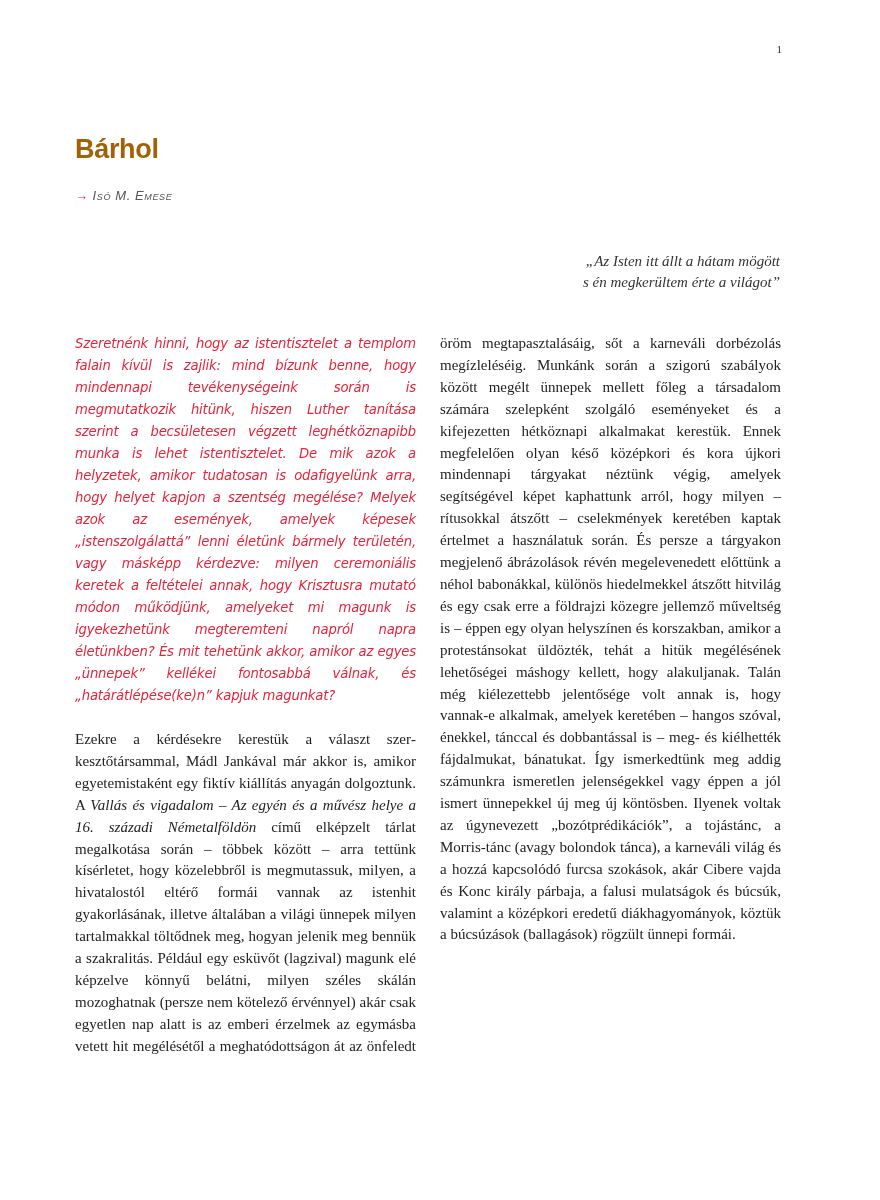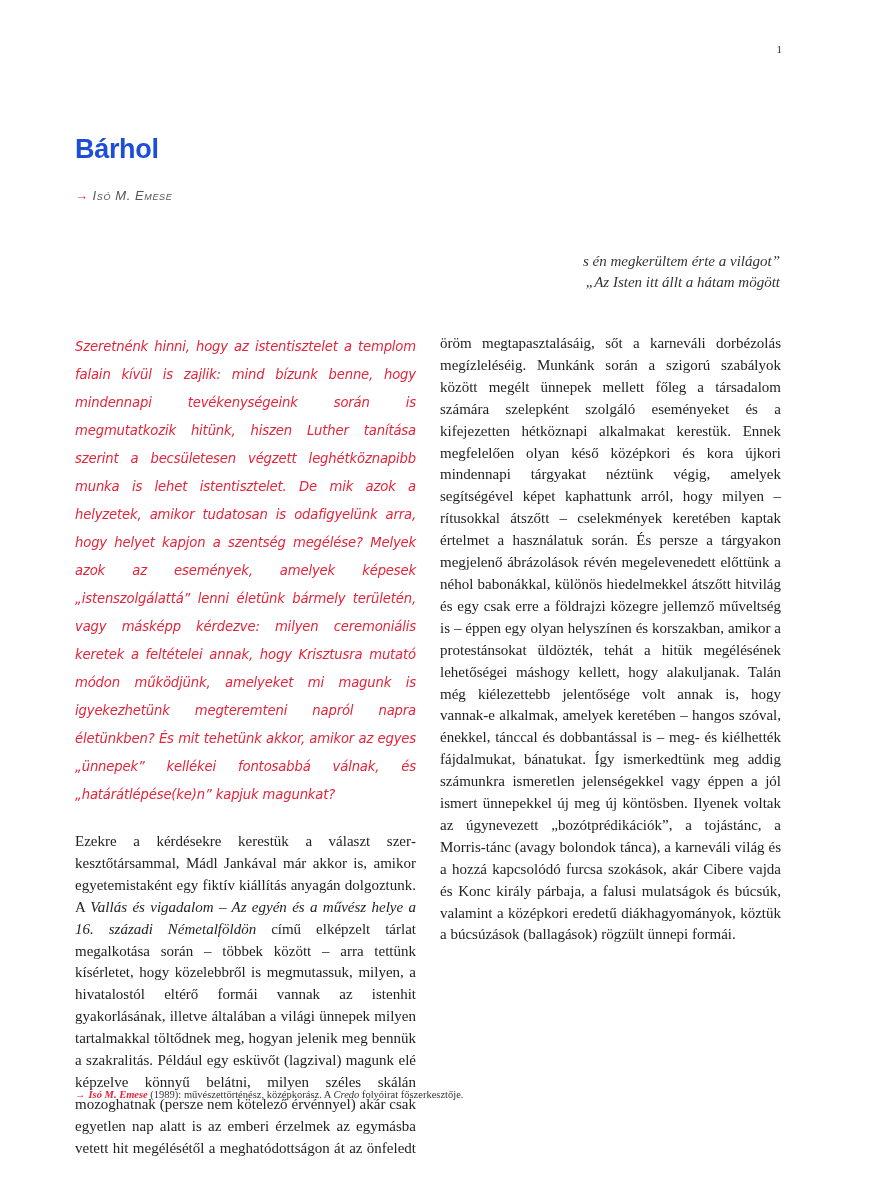--- a/index.html
+++ b/index.html
@@ -5,21 +5,21 @@
   html, body { margin: 0; padding: 0; background: #ffffff; }
   body { width: 880px; height: 1200px; position: relative; overflow: hidden; }
   .page { position: absolute; left: 0; top: 0; width: 880px; height: 1200px; background: #fff; }
   .page-number {
     position: absolute; left: 770px; top: 43px; width: 12px;
     font-family: "Liberation Serif", serif; font-size: 11px; color: #333; text-align: right;
   }
   .title {
     position: absolute; left: 75px; top: 134px; margin: 0;
     font-family: "Liberation Sans", sans-serif; font-weight: bold; font-size: 27px;
-    color: #1d4ed8; letter-spacing: -0.3px;
+    color: #a16207; letter-spacing: -0.3px;
   }
   .byline {
     position: absolute; left: 75px; top: 188px;
     font-family: Liberation Sans, sans-serif; font-style: italic; font-size: 13px; color: #555;
     font-variant: small-caps; letter-spacing: 0.6px;
   }
   .byline .arrow { color: #e5243b; font-style: normal; margin-right: 4px; font-variant: normal; }
   .epigraph {
     position: absolute; left: 470px; top: 251px; width: 310px; text-align: right;
     font-family: "Liberation Serif", serif; font-size: 15px; line-height: 20.5px; color: #333;
@@ -27,21 +27,21 @@
   .epigraph .q { font-style: italic; display: block; }
   .epigraph .attr { display: block; }
   .col {
     position: absolute; width: 341px;
     font-size: 15px; line-height: 21.9px; text-align: justify;
   }
   .col-left { left: 75px; top: 333px; }
   .col-right { left: 440px; top: 333px; }
   .lead {
     font-family: "DejaVu Sans", sans-serif; font-style: italic; font-size: 13.2px;
-    line-height: 28px; color: #e5243b; margin: 0 0 22px 0; letter-spacing: -0.15px;
+    line-height: 22px; color: #e5243b; margin: 0 0 22px 0; letter-spacing: -0.15px;
   }
   .body-p {
     font-family: "Liberation Serif", serif; font-size: 15px; color: #222; margin: 0;
     line-height: 21.9px; hyphens: manual;
   }
   .body-p.indent { text-indent: 22px; }
   .body-p em { }
   .footnote {
     position: absolute; left: 75px; top: 1089px; width: 720px;
     font-family: "Liberation Serif", serif; font-size: 10.5px; color: #333;
@@ -57,30 +57,27 @@
 
   <div class="page-number">1</div>
 
   <h1 class="title">Bárhol</h1>
 
   <div class="byline">
     <span class="arrow">→</span><span>Isó M. Emese</span>
   </div>
 
   <div class="epigraph">
+    <span class="q">„Az Isten itt állt a hátam mögött</span>
     <span class="q">s én megkerültem érte a világot”</span>
-    <span class="q">„Az Isten itt állt a hátam mögött</span>
   </div>
 
   <div class="col col-left">
     <p class="lead">Szeretnénk hinni, hogy az istentisztelet a templom falain kívül is zajlik: mind bízunk benne, hogy minden­napi tevékenységeink során is megmutatkozik hitünk, hiszen Luther tanítása szerint a becsületesen vég­zett leghétköznapibb munka is lehet istentisztelet. De mik azok a helyzetek, amikor tudatosan is oda­figyelünk arra, hogy helyet kapjon a szentség meg­élése? Melyek azok az események, amelyek képesek „istenszolgálattá” lenni életünk bármely területén, vagy másképp kérdezve: milyen ceremoniális keretek a feltételei annak, hogy Krisztusra mutató módon működjünk, amelyeket mi magunk is igyekezhetünk megteremteni napról napra életünkben? És mit te­hetünk akkor, amikor az egyes „ünnepek” kellékei fontosabbá válnak, és „határátlépése(ke)n” kapjuk magunkat?</p>
     <p class="body-p" id="p1-left" style="text-align-last: justify;"><span>Ezekre a kérdésekre kerestük a választ szer­kesztőtársammal, Mádl Jankával már akkor is, amikor egyetemistaként egy fiktív kiállítás anyagán dolgoztunk. A </span><em>Vallás és vigadalom – Az egyén és a művész helye a 16. századi Németalföldön</em><span> című elképzelt tárlat megalkotása során – többek között – arra tettünk kísérletet, hogy közelebbről is megmutassuk, milyen, a hivatalostól eltérő formái vannak az istenhit gyakorlásának, illetve általában a világi ünnepek milyen tartalmakkal töltődnek meg, hogyan jelenik meg bennük a szakralitás. Például egy esküvőt (lagzival) magunk elé képzelve könnyű belátni, milyen széles skálán mozoghatnak (persze nem kötelező érvénnyel) akár csak egyetlen nap alatt is az emberi érzelmek az egymásba vetett hit megélésétől a meghatódottságon át az önfeledt</span></p>
   </div>
 
   <div class="col col-right">
     <p class="body-p" id="p1-right">öröm megtapasztalásáig, sőt a karneváli dorbézolás megízleléséig. Munkánk során a szigorú szabályok között megélt ünnepek mellett főleg a társadalom számára szelepként szolgáló eseményeket és a kifejezetten hétköznapi alkalmakat kerestük. Ennek megfelelően olyan késő középkori és kora újkori mindennapi tárgyakat néztünk végig, amelyek segítségével képet kaphattunk arról, hogy milyen – rítusokkal átszőtt – cselekmények keretében kaptak értelmet a használatuk során. És persze a tárgyakon megjelenő ábrázolások révén megelevenedett előttünk a néhol babonákkal, különös hiedelmekkel átszőtt hitvilág és egy csak erre a földrajzi közegre jellemző műveltség is – éppen egy olyan helyszínen és korszakban, amikor a protestánsokat üldözték, tehát a hitük megélésének lehetőségei máshogy kellett, hogy alakuljanak. Talán még kiélezettebb jelentősége volt annak is, hogy vannak-e alkalmak, amelyek keretében – hangos szóval, énekkel, tánccal és dobbantással is – meg- és kiélhették fájdalmukat, bánatukat. Így ismerkedtünk meg addig számunkra ismeretlen jelenségekkel vagy éppen a jól ismert ünnepekkel új meg új köntösben. Ilyenek voltak az úgynevezett „bozótprédikációk”, a tojástánc, a Morris-tánc (avagy bolondok tánca), a karneváli világ és a hozzá kapcsolódó furcsa szokások, akár Cibere vajda és Konc király párbaja, a falusi mulatságok és búcsúk, valamint a középkori eredetű diákhagyományok, köztük a búcsúzások (ballagások) rögzült ünnepi formái.</p>
   </div>
 
-  <div class="footnote">
-    <span class="arrow">→</span><span class="fn-name">Isó M. Emese</span><span> (1989): művészettörténész, középkorász. A </span><em>Credo</em><span> folyóirat főszerkesztője.</span>
-  </div>
 
 </div>
 
 </body></html>

